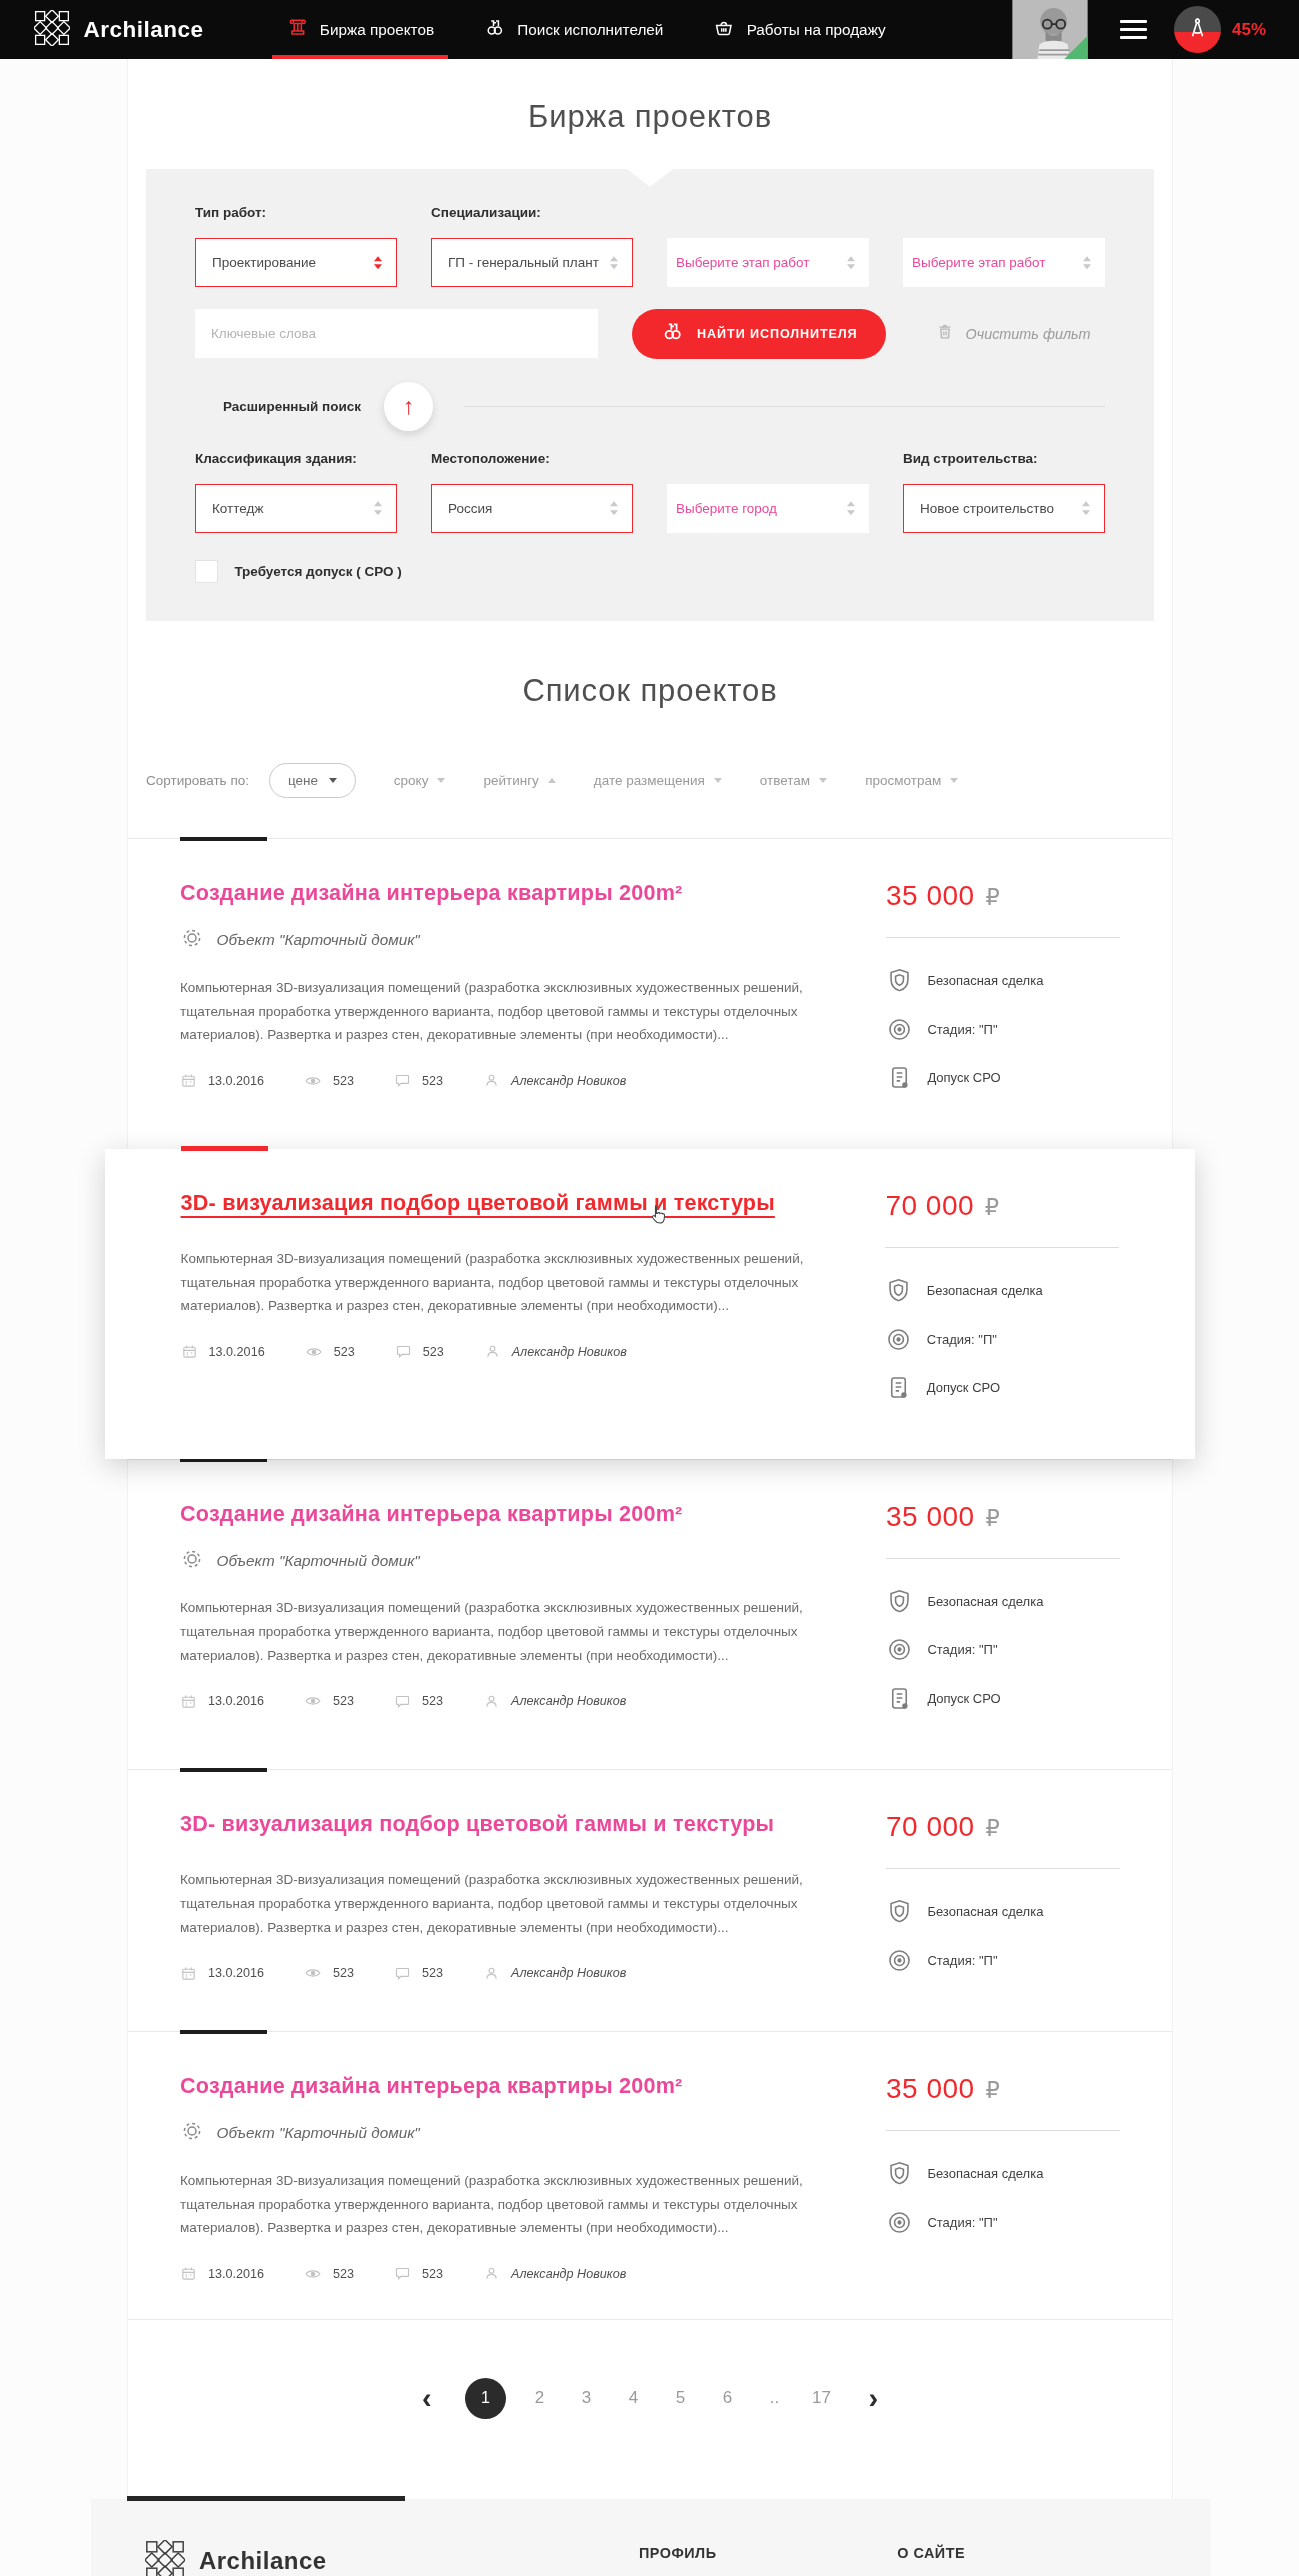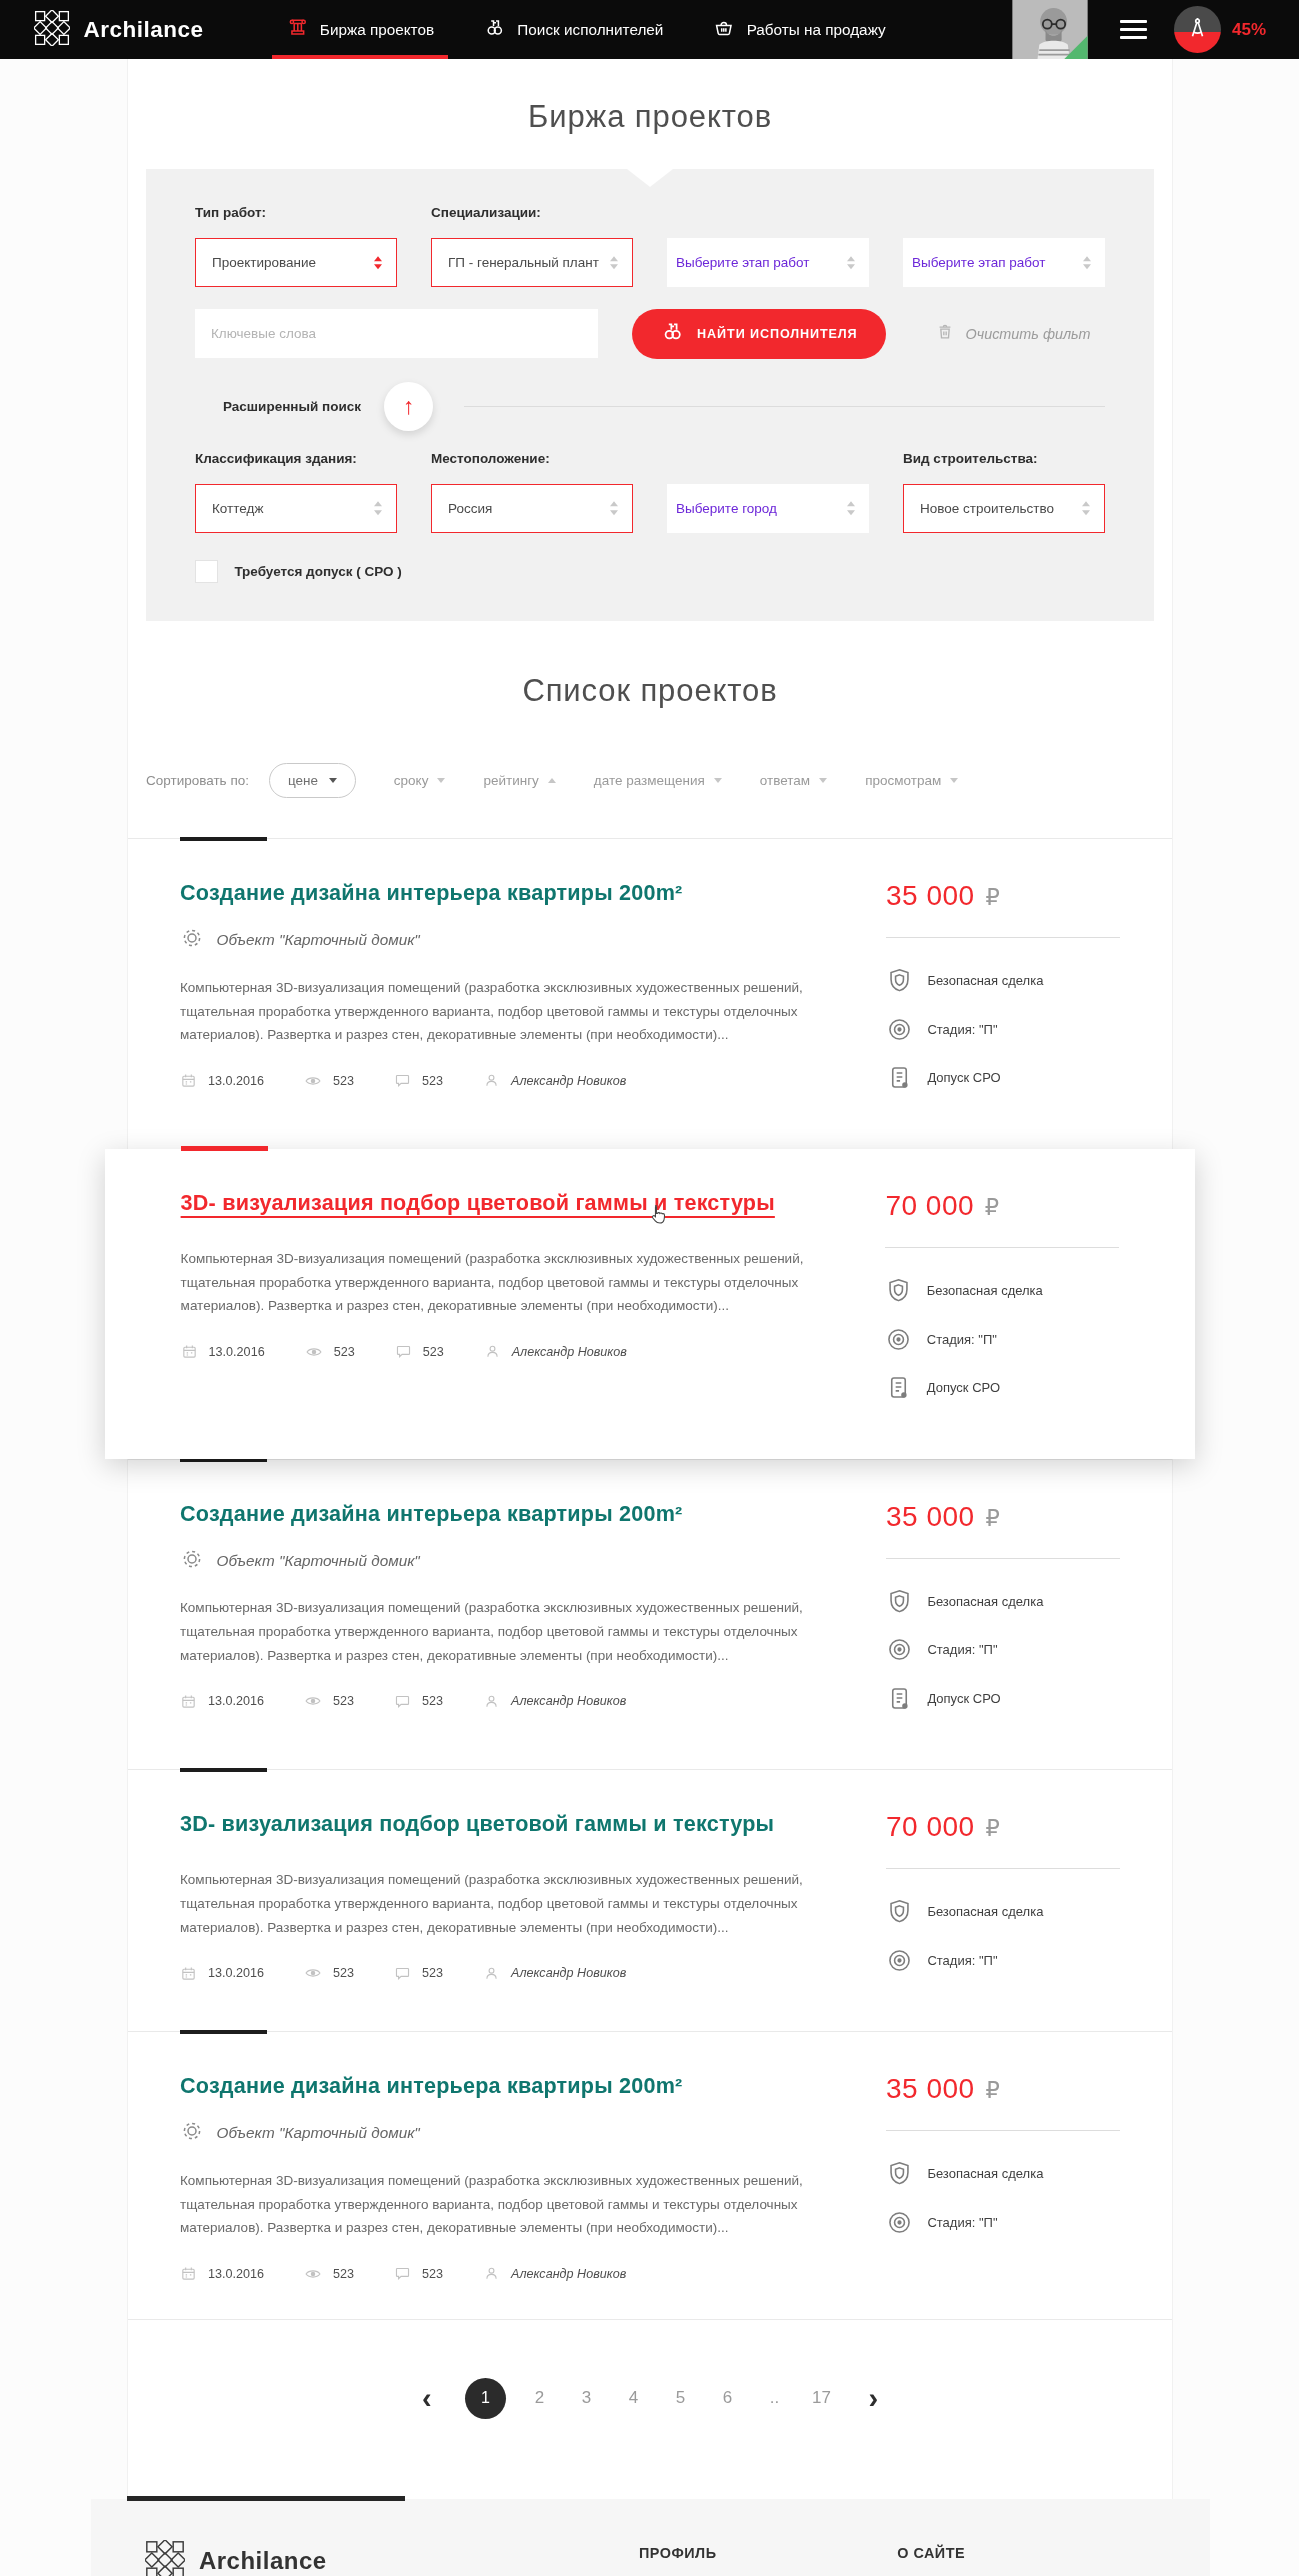--- a/index.html
+++ b/index.html
@@ -29,21 +29,21 @@
   .big-title { font-size: 31px; font-weight: 300; color: #4f4f4f; text-align: center; letter-spacing: 0.9px; padding-top: 40px; }
 
   
   .filter-panel { position: relative; background: #f1f1f1; margin: 34px 18px 0 18px; padding: 36px 49px 38px; }
   .filter-panel::before { content: ''; position: absolute; top: 0; left: 50%; transform: translateX(-50%);
                           border-left: 23.4px solid transparent; border-right: 23.4px solid transparent; border-top: 18px solid #fff; }
   .fgrid { display: grid; grid-template-columns: repeat(4, 1fr); column-gap: 34px; }
   .flabel { font-weight: 700; font-size: 13.5px; color: #2e2e2e; margin-bottom: 18px; }
   .select { height: 49px; background: #fff; display: flex; align-items: center; padding: 0 16px; font-size: 13.5px; color: #4a4a4a; position: relative; cursor: pointer; }
   .select.red { border: 0.9px solid #f2282d; }
-  .select.placeholder { color: #6d28d9; padding-left: 9px; }
+  .select.placeholder { color: #ec4899; padding-left: 9px; }
   .sel-arrows { position: absolute; right: 14.4px; top: 50%; transform: translateY(-50%); display: flex; flex-direction: column; gap: 3.6px; }
   .tri-up { width: 0; height: 0; border-left: 4.5px solid transparent; border-right: 4.5px solid transparent; border-bottom: 5.4px solid #c9c9c9; }
   .tri-down { width: 0; height: 0; border-left: 4.5px solid transparent; border-right: 4.5px solid transparent; border-top: 5.4px solid #c9c9c9; }
   .red-arrows .tri-up { border-bottom-color: #f2282d; }
   .red-arrows .tri-down { border-top-color: #f2282d; }
   .row3 { display: grid; grid-template-columns: repeat(4, 1fr); column-gap: 34px; margin-top: 21.6px; align-items: center; }
   .keywords { grid-column: 1 / span 2; height: 49px; border: none; background: #fff; padding: 0 16px; font-size: 13.5px; color: #4a4a4a; font-family: inherit; }
   .keywords::placeholder { color: #b4b4b4; }
   .btn-search { height: 50px; border-radius: 25px; background: #f2282d; color: #fff; border: none; font-weight: 700; font-size: 12.6px;
                 letter-spacing: 0.9px; display: flex; align-items: center; justify-content: center; gap: 12.6px; cursor: pointer;
@@ -66,21 +66,21 @@
   .caret-up { width: 0; height: 0; border-left: 4.5px solid transparent; border-right: 4.5px solid transparent; border-bottom: 5.4px solid #c6c6c6; }
   .sort-pill .caret-down { border-top-color: #555; }
 
   
   .cards { margin-top: 40px; border-bottom: 0.9px solid #e9e9e9; }
   .card { position: relative; border-top: 0.9px solid #e9e9e9; padding: 41px 52px 36px; display: flex; background: #fff; cursor: pointer; }
   .card-marker { position: absolute; top: -2.7px; left: 52px; width: 87px; height: 4.5px; background: #1d1d1d; }
   .card--hover { margin: 0 -23.4px; padding: 41px 76px 36px; border-top: none; box-shadow: 0 7.2px 27px rgba(0,0,0,.18); z-index: 2; position: relative; }
   .card--hover .card-marker { left: 76px; background: #f2282d; }
   .card-left { width: 671px; }
-  .card-title { font-size: 21.6px; font-weight: 700; color: #0f766e; letter-spacing: 0.2px; cursor: pointer; }
+  .card-title { font-size: 21.6px; font-weight: 700; color: #ec4899; letter-spacing: 0.2px; cursor: pointer; }
   .card--hover .card-title { color: #f2282d; text-decoration: underline; text-underline-offset: 6.3px; text-decoration-thickness: 1.8px; }
   .cursor-icon { position: absolute; left: 541px; top: 54px; }
   .object-row { margin-top: 20px; display: flex; align-items: center; gap: 12.6px; color: #666; font-style: italic; font-size: 15.3px; }
   .card-desc { margin-top: 21.6px; font-size: 13.5px; color: #6a6a6a; line-height: 1.75; }
   .card--no-object .card-desc { margin-top: 31px; }
   .meta { margin-top: 25px; display: flex; align-items: center; font-size: 12.6px; color: #4f4f4f; }
   .meta-item { display: flex; align-items: center; gap: 11px; margin-right: 40px; }
   .meta-item .micon { color: #c2c2c2; display: flex; }
   .meta-item.author span:last-child { font-style: italic; }
   .card-right { margin-left: auto; width: 234px; }

